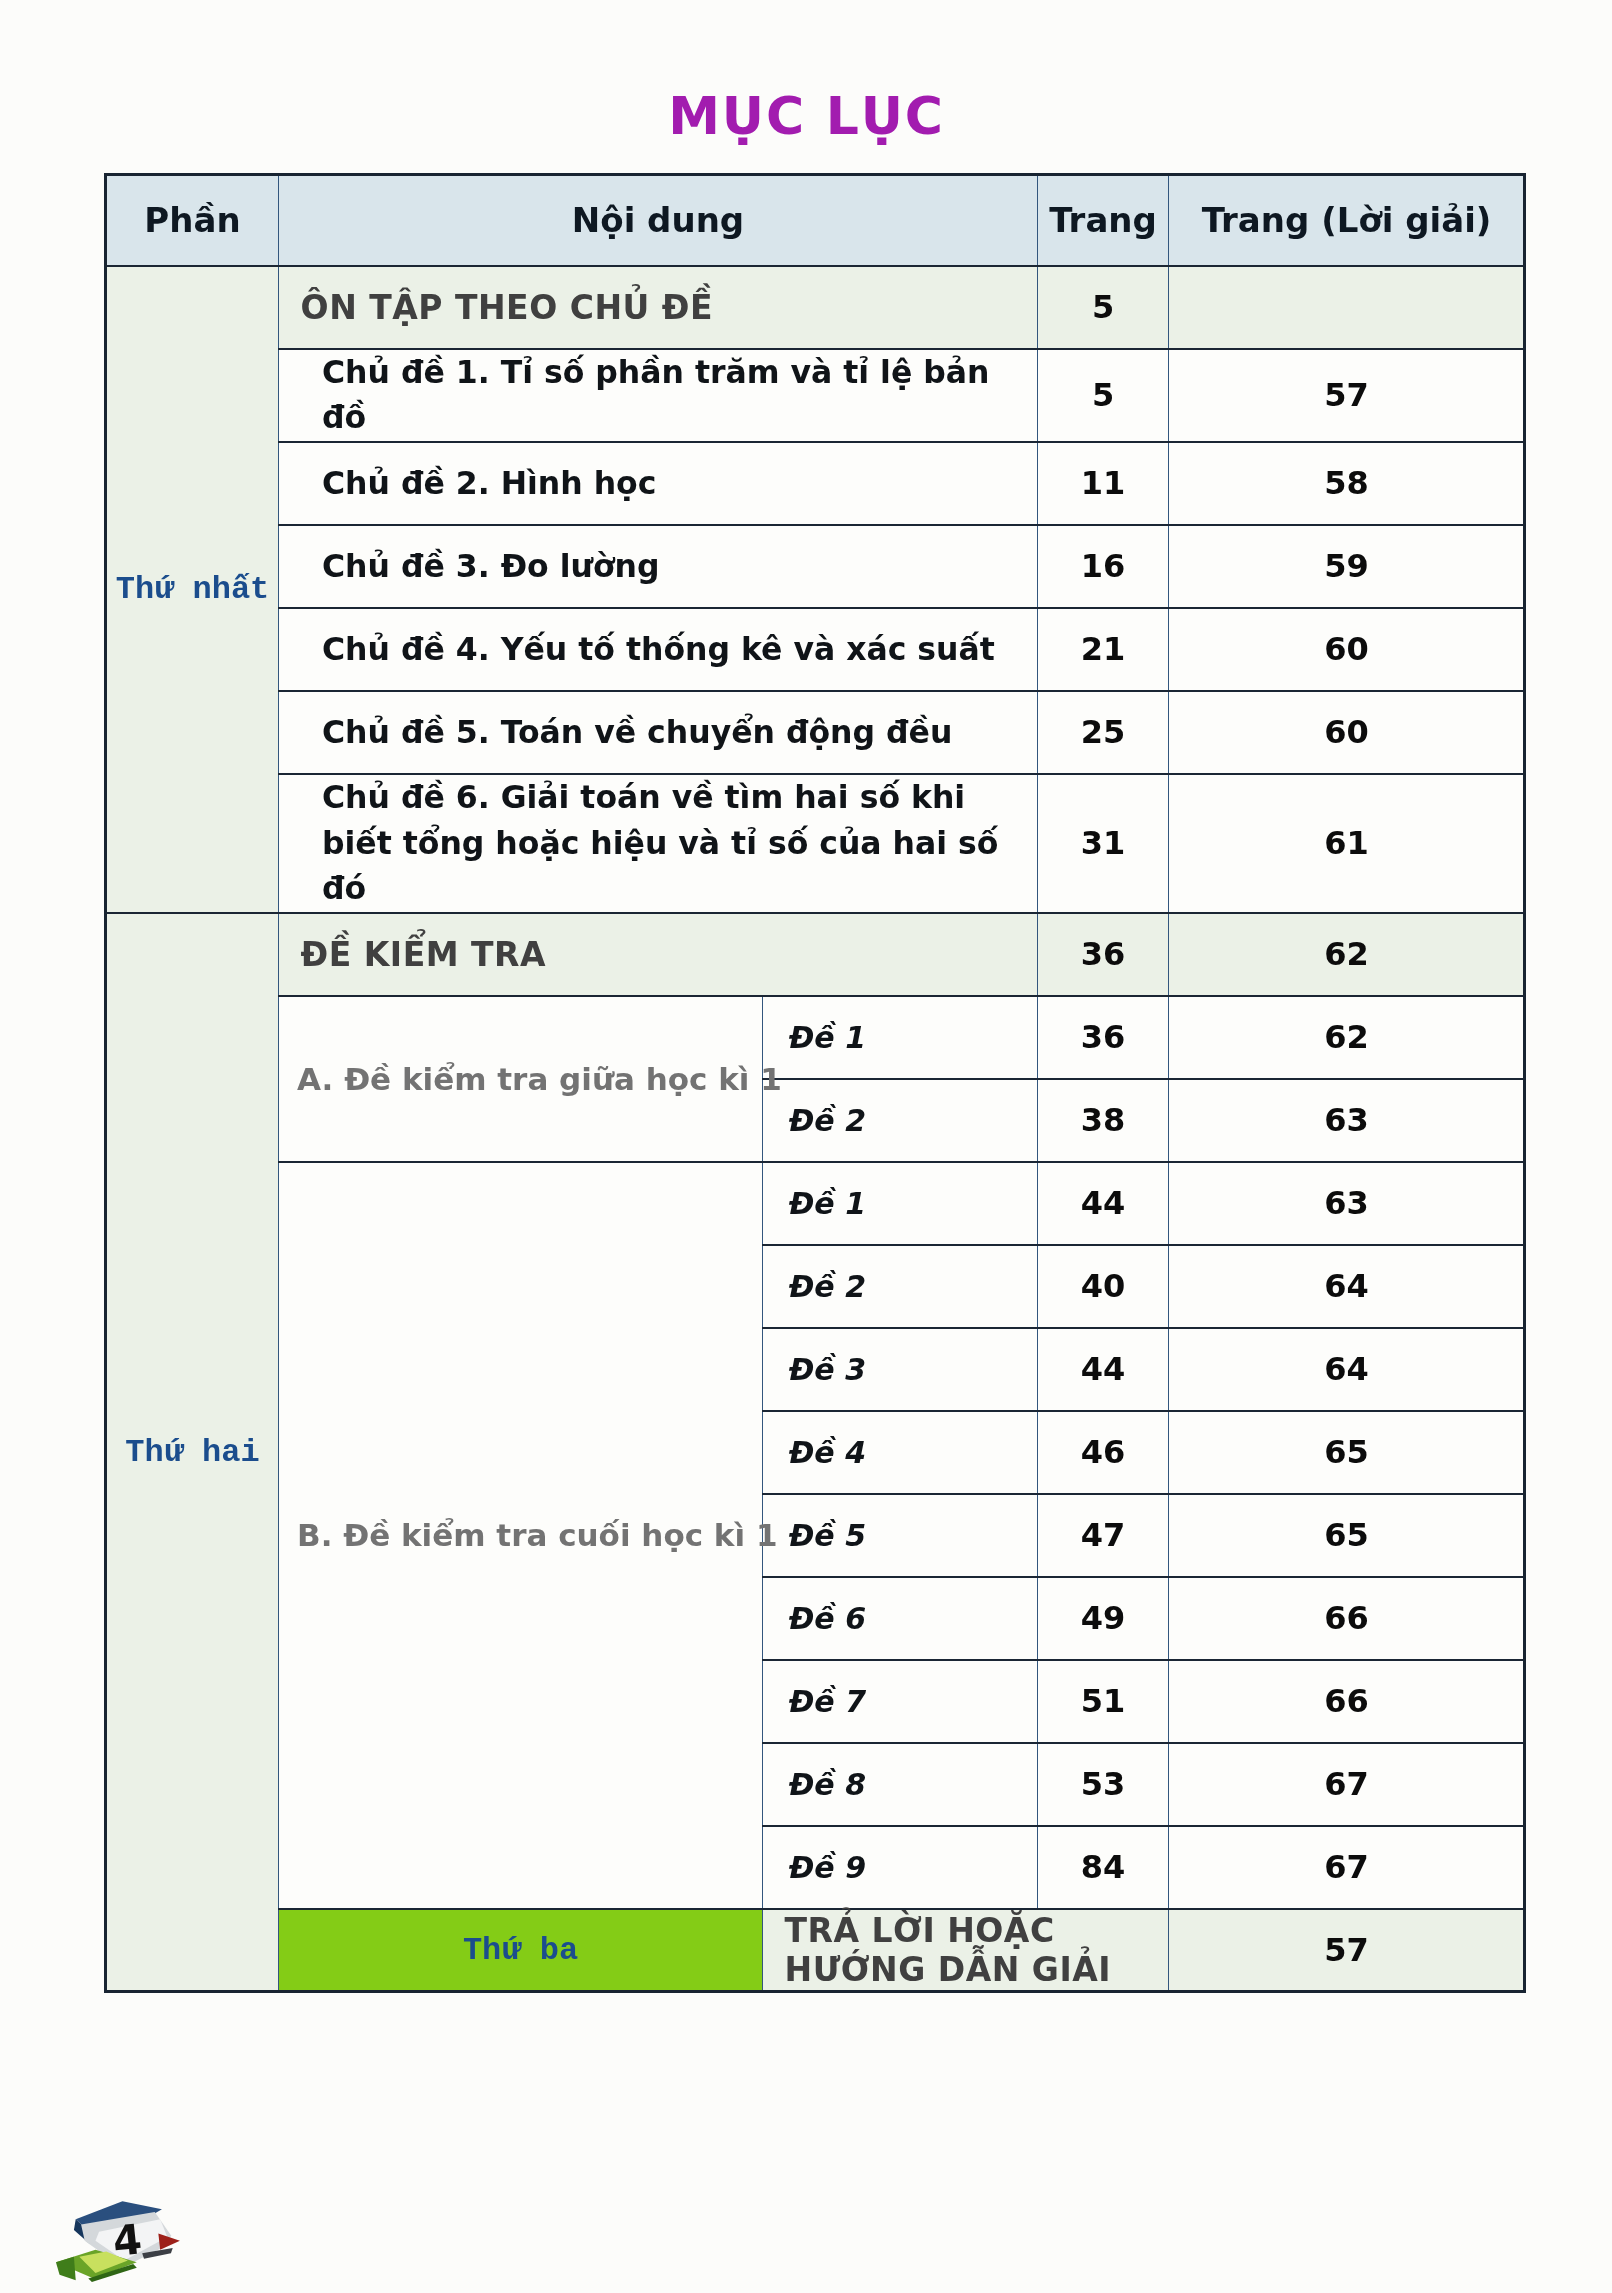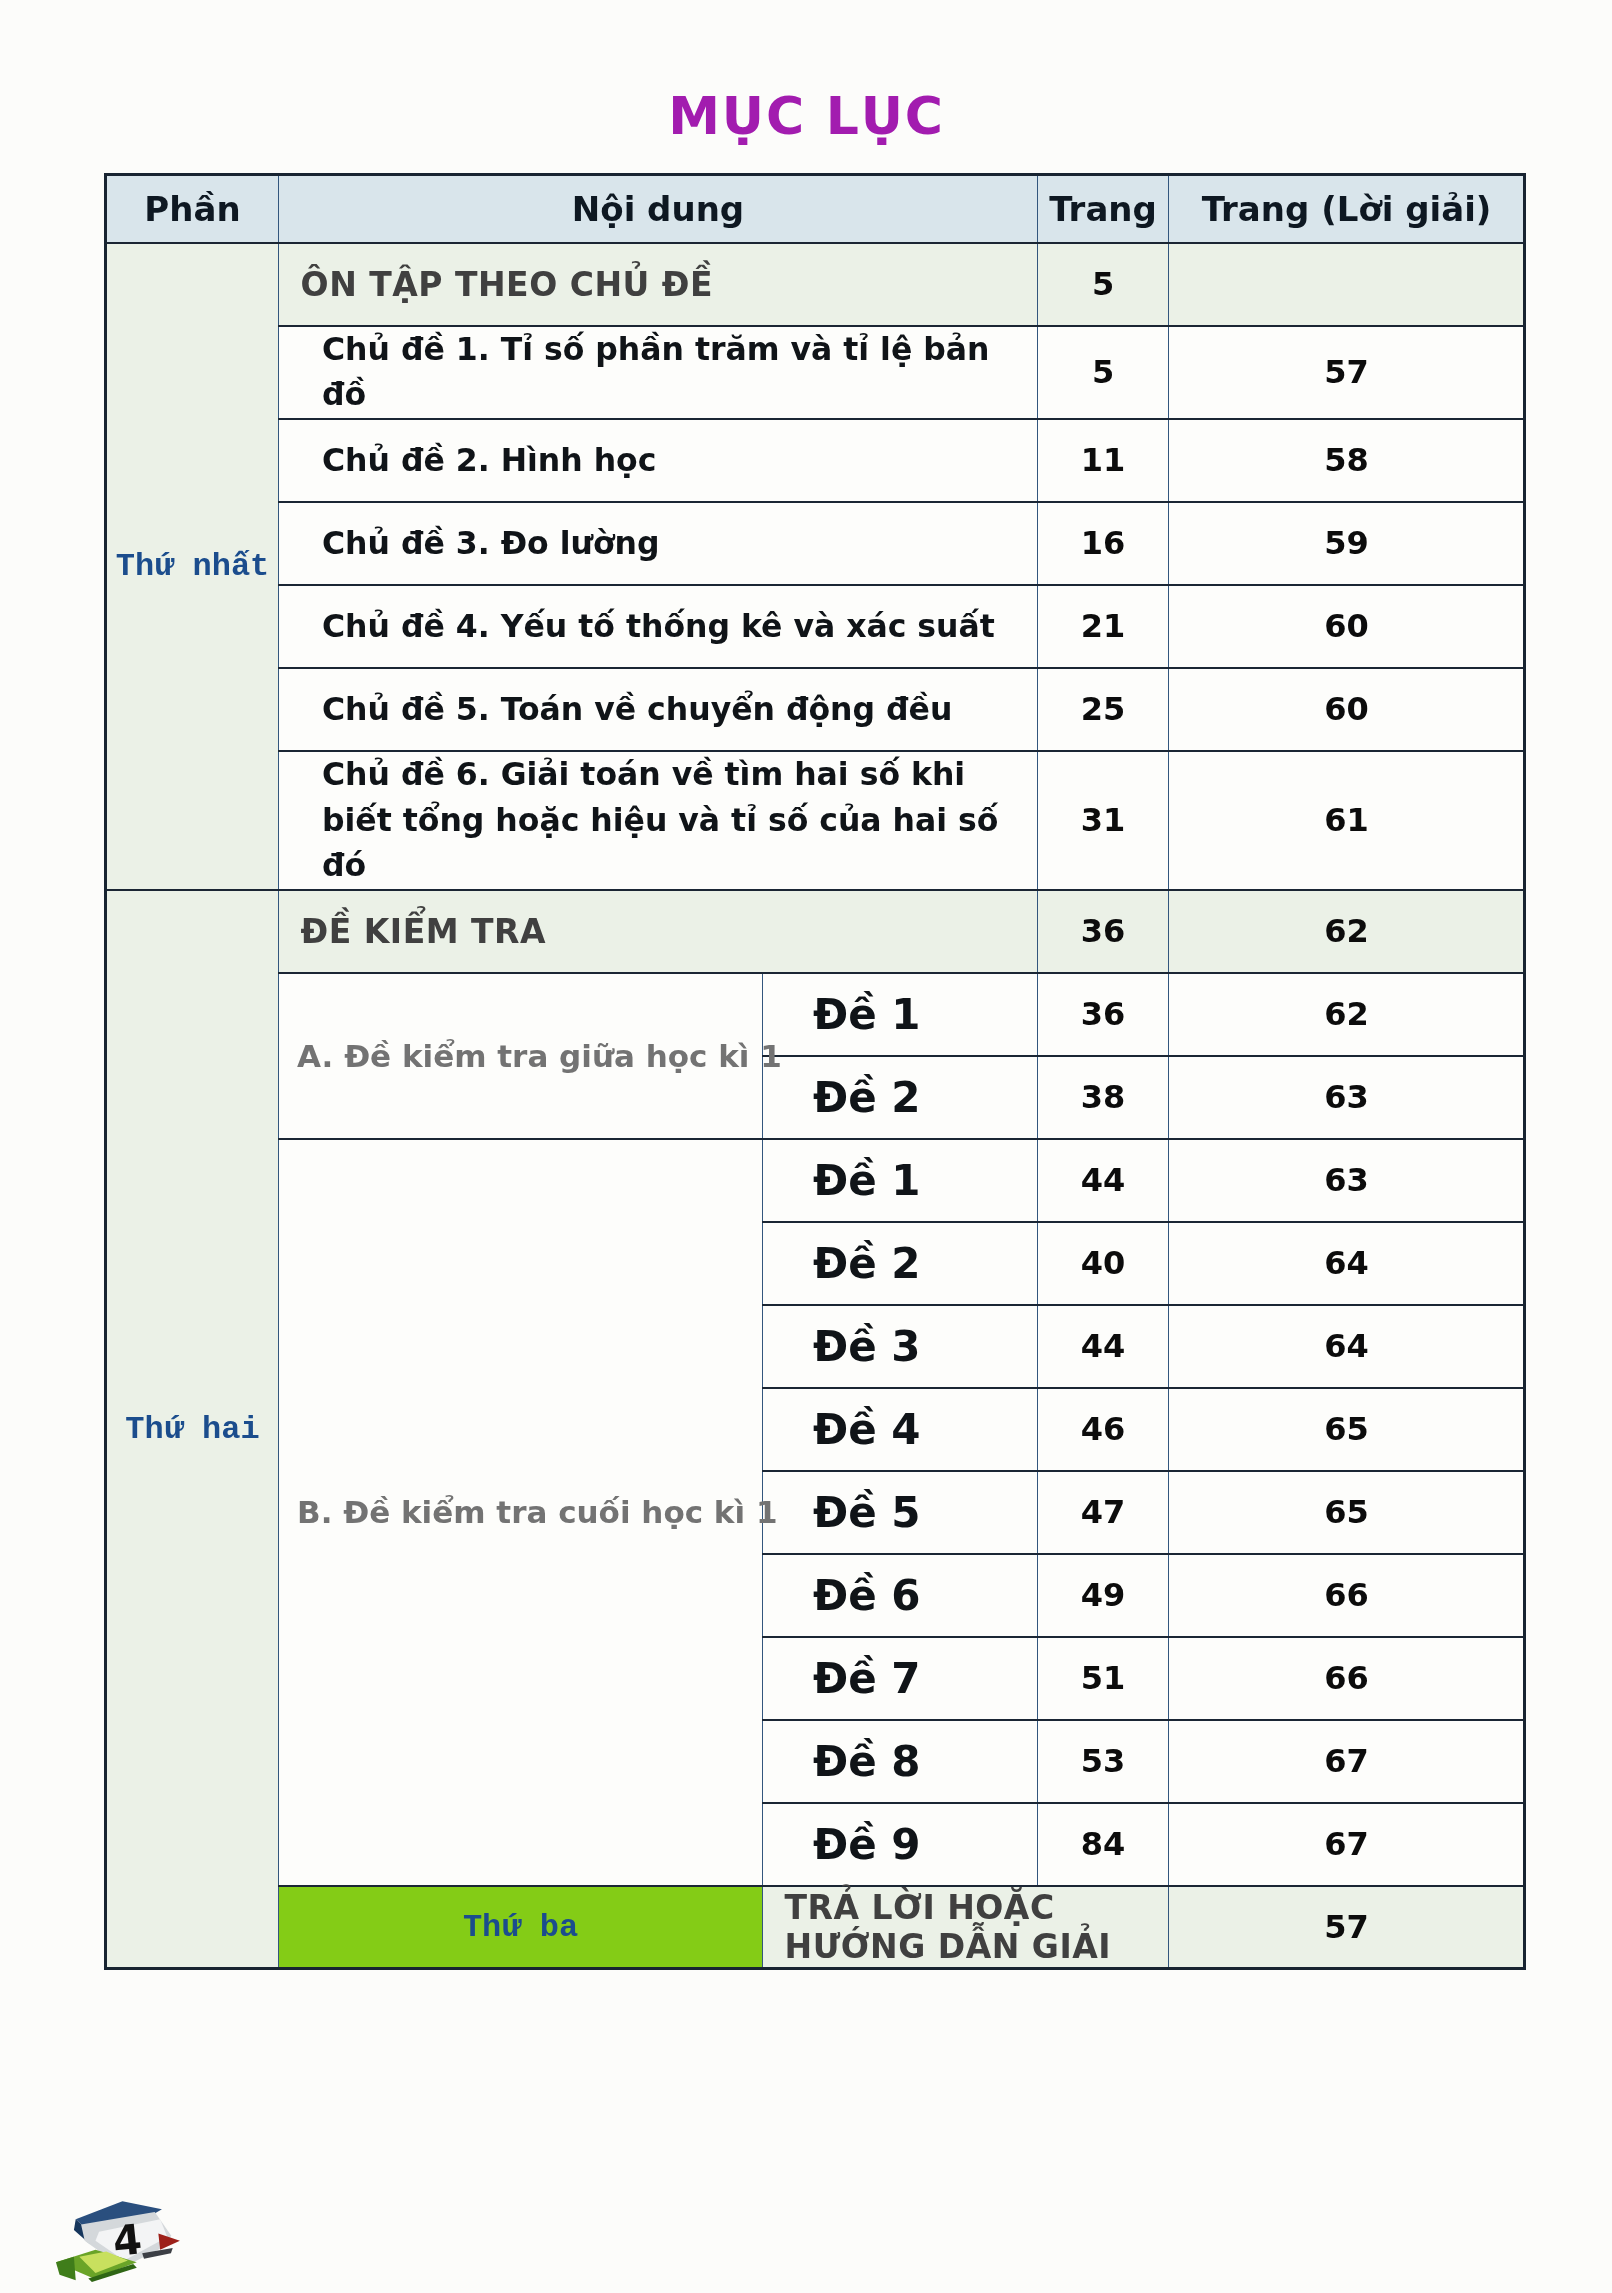--- a/index.html
+++ b/index.html
@@ -31,21 +31,21 @@
     border: 1.8px solid #33567d;
     border-top: 2.7px solid #1b2634;
     border-bottom: 2.7px solid #1b2634;
     vertical-align: middle;
     font-weight: bold;
   }
   th {
     background: #d9e5eb;
     font-size: 34px;
     color: #0e1822;
-    height: 68px;
+    height: 91px;
     text-align: center;
   }
   td { height: 83px; background: #fdfdfb; }
   tr.tall td { height: 108px; }
   .part-cell {
     text-align: center;
     color: #1b4d8d;
     font-size: 32px;
     background: #fdfdfb;
     font-family: Liberation Mono, monospace;
@@ -64,23 +64,24 @@
     padding-right: 20px;
     line-height: 1.45;
   }
   .group-label {
     font-size: 31px;
     color: #737373;
     padding-left: 18px;
     white-space: nowrap;
   }
   .exam-label {
-    font-size: 42px;
+    font-size: 30px;
     color: #101418;
-    padding-left: 50px;
+    padding-left: 26px;
+    font-style: italic;
   }
   .num {
     text-align: center;
     font-size: 32px;
     color: #0c0c0c;
   }
   .books-logo {
     position: absolute;
     left: 36px;
     top: 2185px;

